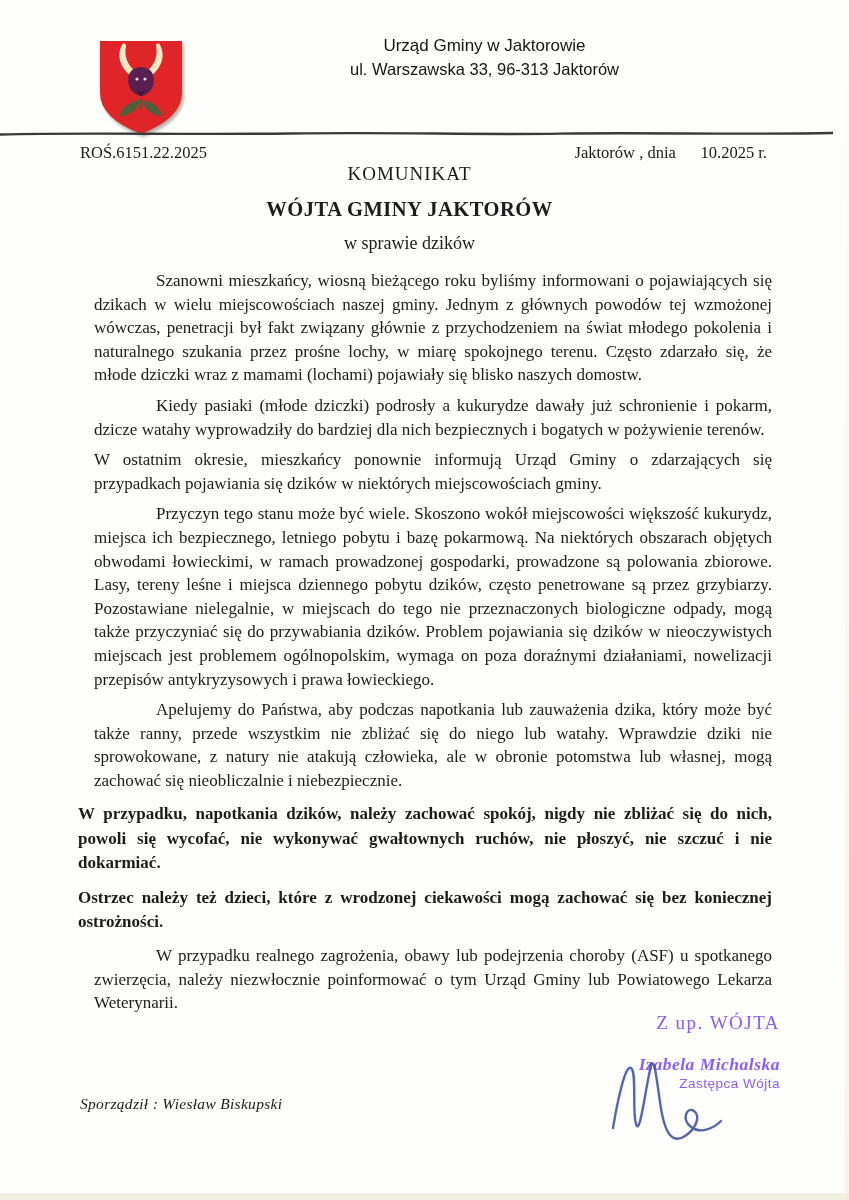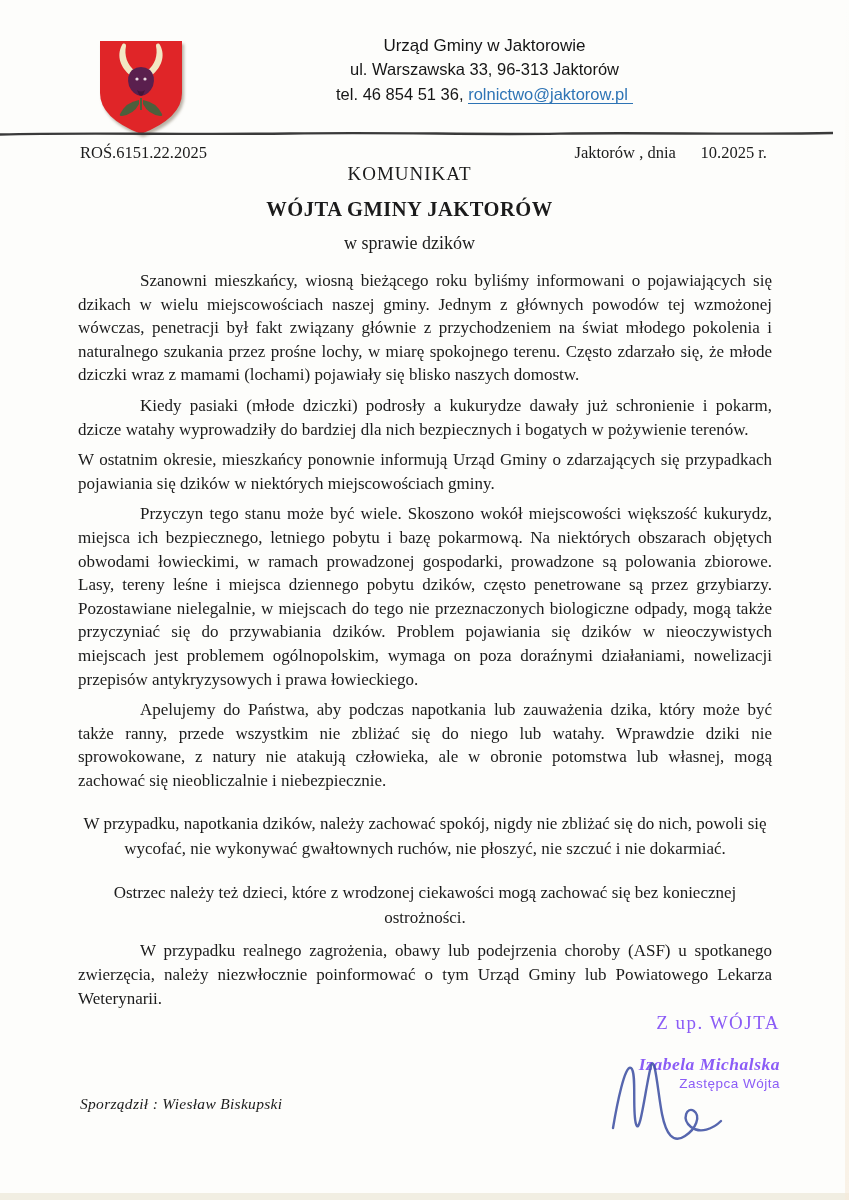--- a/index.html
+++ b/index.html
@@ -43,26 +43,26 @@
   .t2{position:absolute;left:0;right:30px;top:198px;text-align:center;
       font-size:20.5px;font-weight:bold;letter-spacing:.5px;}
   .t3{position:absolute;left:0;right:30px;top:233px;text-align:center;
       font-size:18px;font-weight:normal;}
   
   .body-text{
     position:absolute;left:78px;top:269px;width:694px;
     font-size:17px;line-height:23.6px;
     text-align:justify;
   }
-  .body-text p{margin:0 0 7px 0;}
+  .body-text p{margin:0 0 7px 16px;}
   .body-text p.indent{text-indent:62px;}
   .body-text p.plain{text-indent:0;}
   .body-text p.boldcenter{
-    font-weight:normal;text-align:center;text-indent:0;
-    margin:20px 0 9px 0;line-height:24.5px;
+    font-weight:bold;text-indent:0;
+    margin:10px 0 9px 0;line-height:24.5px;
   }
   
   .prepared{
     position:absolute;left:80px;top:1095px;
     font-style:italic;font-size:15.5px;letter-spacing:.3px;
   }
   .stamp{
     position:absolute;left:585px;top:1012px;width:195px;
     text-align:right;color:#8b5cf6;
   }
@@ -97,21 +97,20 @@
 
       <path d="M43,62 Q30,64 24,76 Q23,78 26,78 Q38,76 43,66 Z" fill="#4d5f3c"></path>
       <path d="M47,62 Q60,64 66,76 Q67,78 64,78 Q52,76 47,66 Z" fill="#4d5f3c"></path>
       <path d="M44,60 L44,72 L46,72 L46,60 Z" fill="#4d5f3c"></path>
     </svg>
   </div>
 
   <div class="lh-text">
     <div class="lh-line1">Urząd Gminy w Jaktorowie</div>
     <div class="lh-line3">ul. Warszawska 33, 96-313 Jaktorów</div>
-    <div class="lh-line4"><span>tel. 46 854 51 36, </span><a class="email-link">rolnictwo@jaktorow.pl</a></div>
   </div>
 
   <div class="rule">
     <svg width="833" height="10" viewBox="0 0 833 10">
       <path d="M0,5.5 C90,3.2 180,6 290,4.5 C400,3 470,6 560,4.6 C650,3.4 740,5.8 833,4" stroke="#3a3a3a" stroke-width="2.4" fill="none"></path>
     </svg>
   </div>
 
   <div class="refrow">
     <span>ROŚ.6151.22.2025</span>

